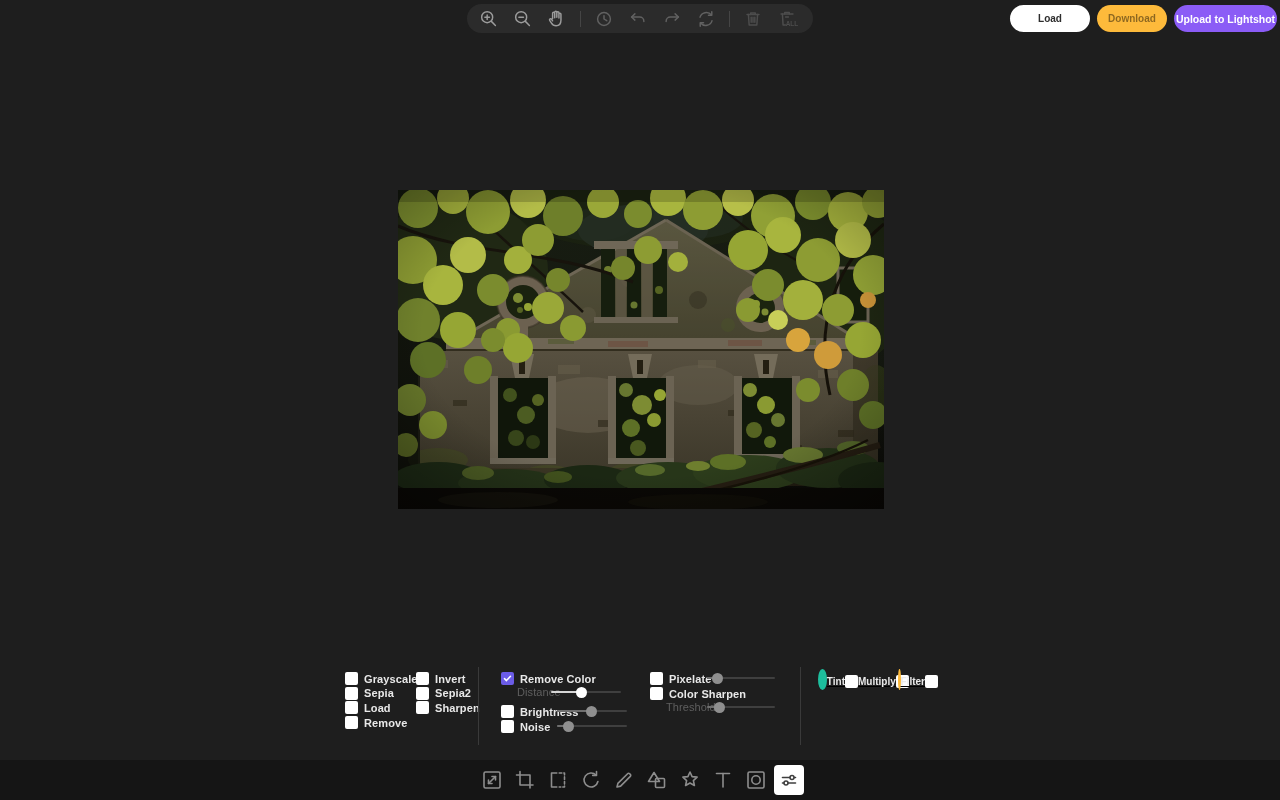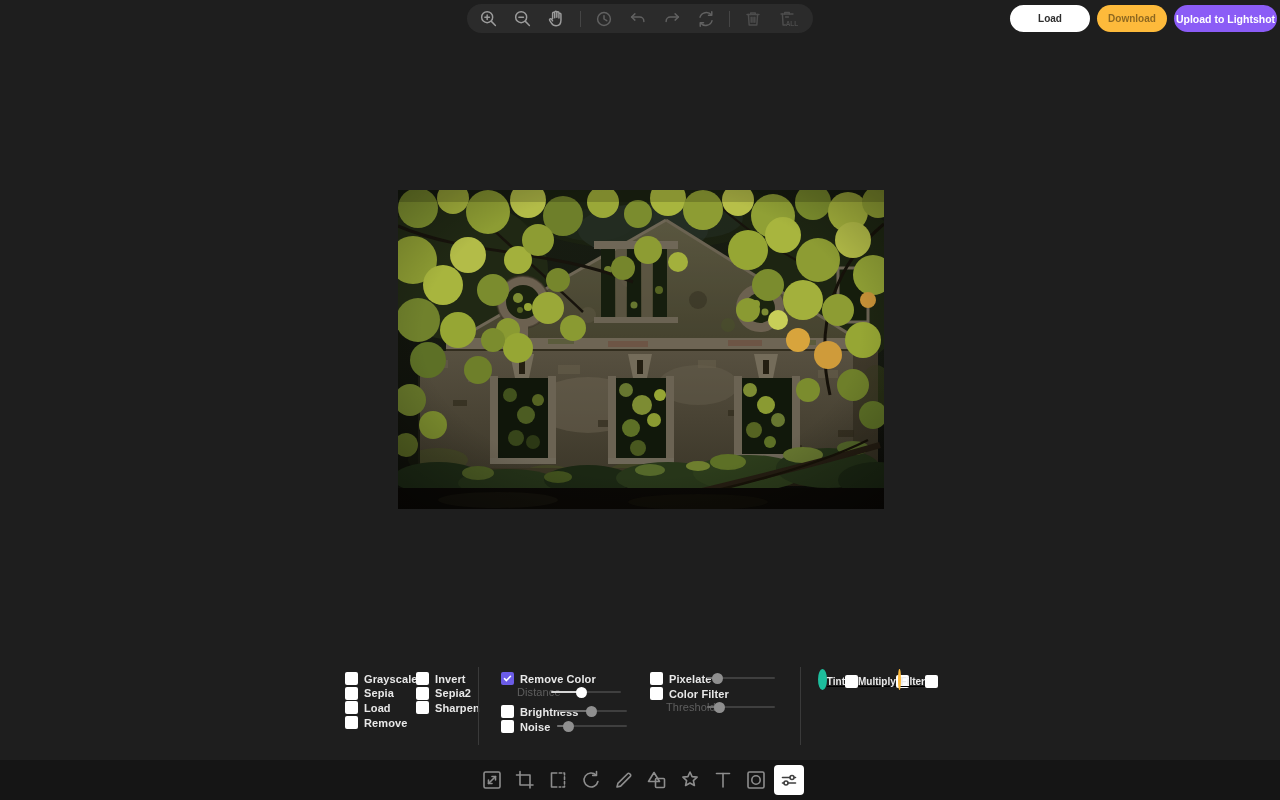--- a/index.html
+++ b/index.html
@@ -444,21 +444,21 @@
     <span class="cb"></span>
     <span>Pixelate</span>
   </div>
   <span class="slider abs" style="top: 7px; left: 57px; width: 68px; --val: 15;">
     <span class="track"></span>
       <span class="fill"></span>
       <span class="knob"></span>
   </span>
   <div class="row abs" style="top:22px;left:0;">
     <span class="cb"></span>
-    <span>Color Filter</span>
+    <span>Color Sharpen</span>
   </div>
   <span class="dim abs" style="top:36px;left:16px;">Threshold</span>
   <span class="slider abs" style="top: 36px; left: 57px; width: 68px; --val: 18;">
     <span class="track"></span>
       <span class="fill"></span>
       <span class="knob"></span>
   </span>
 </div>
 
 <div class="fp-sep" style="left:800px;"></div>

